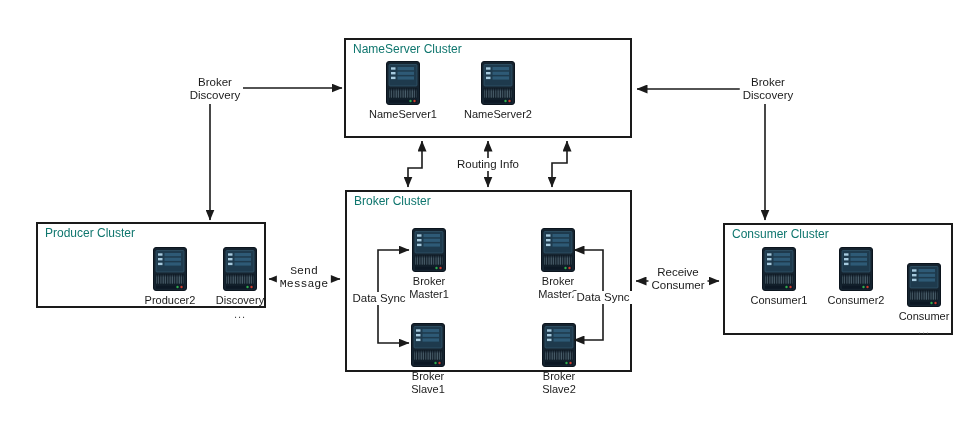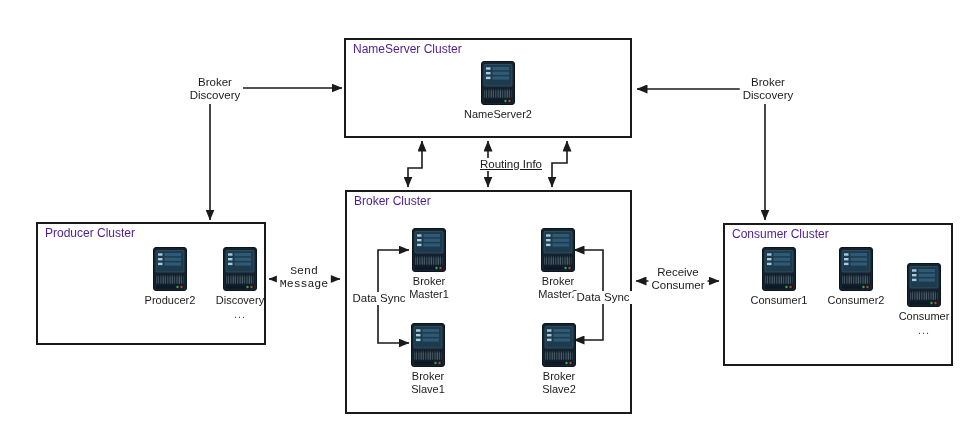--- a/index.html
+++ b/index.html
@@ -4,21 +4,21 @@
 <style>
   html,body{margin:0;padding:0;background:#ffffff;}
   .canvas{
     position:relative;width:975px;height:434px;background:#ffffff;
     font-family:"Liberation Sans","DejaVu Sans",sans-serif;color:#1b1b1b;overflow:hidden;
   }
   .cluster{
     position:absolute;border:2px solid #1a1a1a;background:#ffffff;box-sizing:border-box;
   }
   .cluster-title{
-    position:absolute;top:2px;left:7px;font-size:12px;color:#4c1d95;white-space:nowrap;
+    position:absolute;top:2px;left:7px;font-size:12px;color:#0f766e;white-space:nowrap;
   }
   .node{position:absolute;width:80px;text-align:center;}
   .node svg.server{display:block;margin:0 auto;}
   .node-label{
     font-size:11px;line-height:1.15;margin-top:3px;white-space:pre-line;color:#1b1b1b;
   }
   .node-more{font-size:11px;color:#444;letter-spacing:1px;line-height:1;margin-top:2px;}
   .edges{position:absolute;left:0;top:0;pointer-events:none;}
   .edge-label{
     position:absolute;transform:translateX(-50%);background:#ffffff;color:#1b1b1b;
@@ -48,46 +48,52 @@
       <circle cx="24.5" cy="40" r="1.2" fill="#2fae4e"></circle>
       <circle cx="28.5" cy="40" r="1.2" fill="#cf3a2c"></circle>
     </g>
   </defs>
 </svg>
 
 <div class="canvas">
 
   <div class="cluster" style="left:344px;top:38px;width:288px;height:100px;">
     <div class="cluster-title">NameServer Cluster</div>
+    <div class="node" style="left:17px;top:21px;">
+      <svg class="server" viewBox="0 0 34 44" width="34" height="44">
+          <use href="#server-icon"></use>
+        </svg>
+      <div class="node-label">NameServer1</div>
+    </div>
     <div class="node" style="left:112px;top:21px;">
       <svg class="server" viewBox="0 0 34 44" width="34" height="44">
           <use href="#server-icon"></use>
         </svg>
       <div class="node-label">NameServer2</div>
     </div>
   </div>
 
-  <div class="cluster" style="left:36px;top:222px;width:230px;height:123px;">
+  <div class="cluster" style="left:36px;top:222px;width:230px;height:86px;">
     <div class="cluster-title">Producer Cluster</div>
     <div class="node" style="left:92px;top:23px;">
       <svg class="server" viewBox="0 0 34 44" width="34" height="44">
           <use href="#server-icon"></use>
         </svg>
       <div class="node-label">Producer2</div>
     </div>
     <div class="node" style="left:162px;top:23px;">
       <svg class="server" viewBox="0 0 34 44" width="34" height="44">
           <use href="#server-icon"></use>
         </svg>
       <div class="node-label">Discovery</div>
       <div class="node-more">...</div>
     </div>
   </div>
 
-  <div class="cluster" style="left:345px;top:190px;width:287px;height:224px;">
+  <div class="cluster" style="left:345px;top:190px;width:287px;height:182px;">
     <div class="cluster-title">Broker Cluster</div>
     <div class="node" style="left:42px;top:36px;">
       <svg class="server" viewBox="0 0 34 44" width="34" height="44">
           <use href="#server-icon"></use>
         </svg>
       <div class="node-label">Broker
 Master1</div>
     </div>
     <div class="node" style="left:171px;top:36px;">
       <svg class="server" viewBox="0 0 34 44" width="34" height="44">
@@ -105,21 +111,21 @@
     </div>
     <div class="node" style="left:172px;top:131px;">
       <svg class="server" viewBox="0 0 34 44" width="34" height="44">
           <use href="#server-icon"></use>
         </svg>
       <div class="node-label">Broker
 Slave2</div>
     </div>
   </div>
 
-  <div class="cluster" style="left:723px;top:223px;width:230px;height:143px;text-decoration:underline;">
+  <div class="cluster" style="left:723px;top:223px;width:230px;height:112px;text-decoration:underline;">
     <div class="cluster-title">Consumer Cluster</div>
     <div class="node" style="left:14px;top:22px;">
       <svg class="server" viewBox="0 0 34 44" width="34" height="44">
           <use href="#server-icon"></use>
         </svg>
       <div class="node-label">Consumer1</div>
     </div>
     <div class="node" style="left:91px;top:22px;">
       <svg class="server" viewBox="0 0 34 44" width="34" height="44">
           <use href="#server-icon"></use>
@@ -156,21 +162,21 @@
       <path d="M636,281 H719" marker-start="url(#arrR)" marker-end="url(#arr)"></path>
       <path d="M409,250 H378 V343 H409" marker-start="url(#arrR)" marker-end="url(#arr)"></path>
       <path d="M574,250 H603 V340 H574" marker-start="url(#arrR)" marker-end="url(#arr)"></path>
     </g>
   </svg>
 
   <div class="edge-label" style="left:215px;top:76px;">Broker
 Discovery</div>
   <div class="edge-label" style="left:768px;top:76px;">Broker
 Discovery</div>
-  <div class="edge-label" style="left:511px;top:158px;text-decoration:underline;">Routing Info</div>
+  <div class="edge-label" style="left:488px;top:158px;">Routing Info</div>
   <div class="edge-label" style="left:304px;top:265px;font-family:Liberation Mono, monospace;">Send
 Message</div>
   <div class="edge-label" style="left:678px;top:266px;">Receive
 Consumer</div>
   <div class="edge-label" style="left:379px;top:292px;">Data Sync</div>
   <div class="edge-label" style="left:603px;top:291px;">Data Sync</div>
 
 </div>
 
 </body></html>

